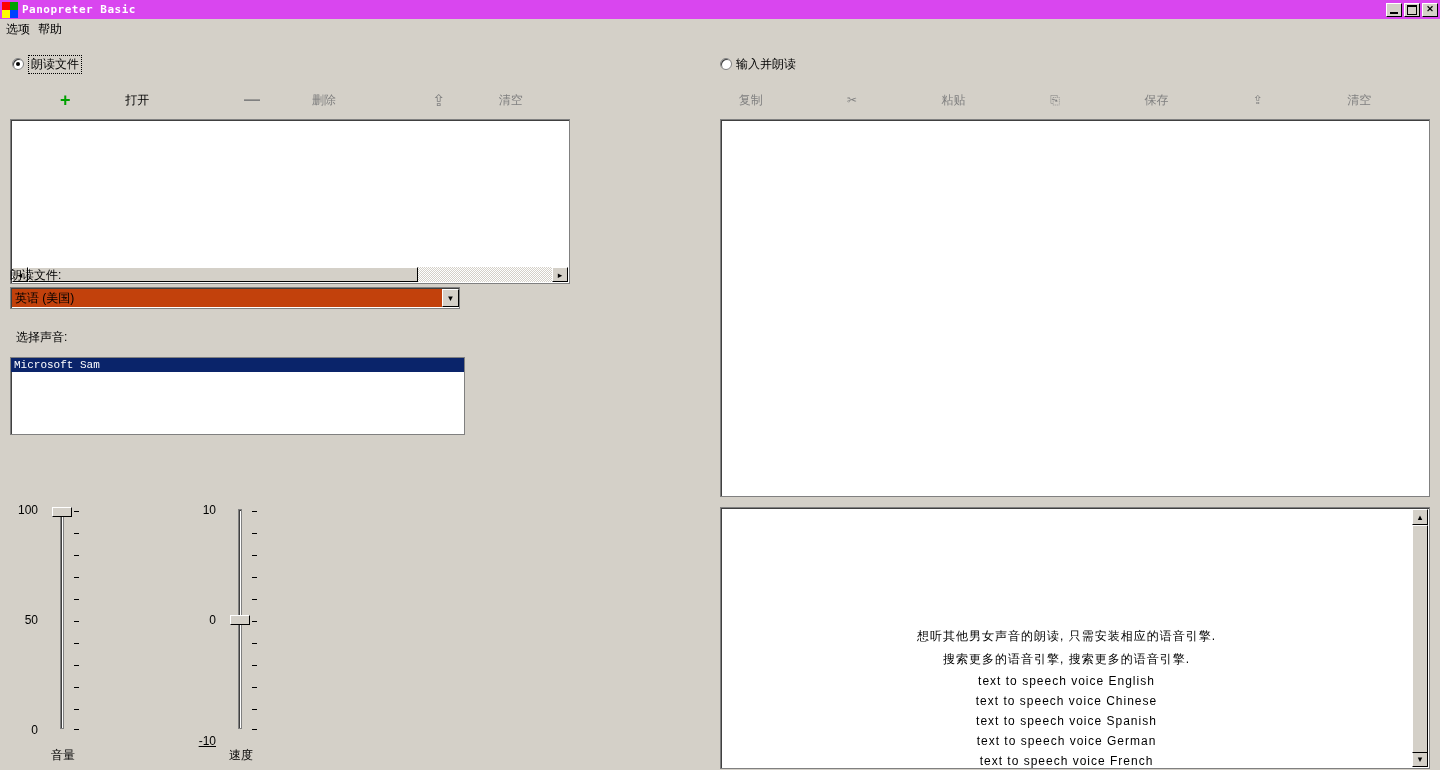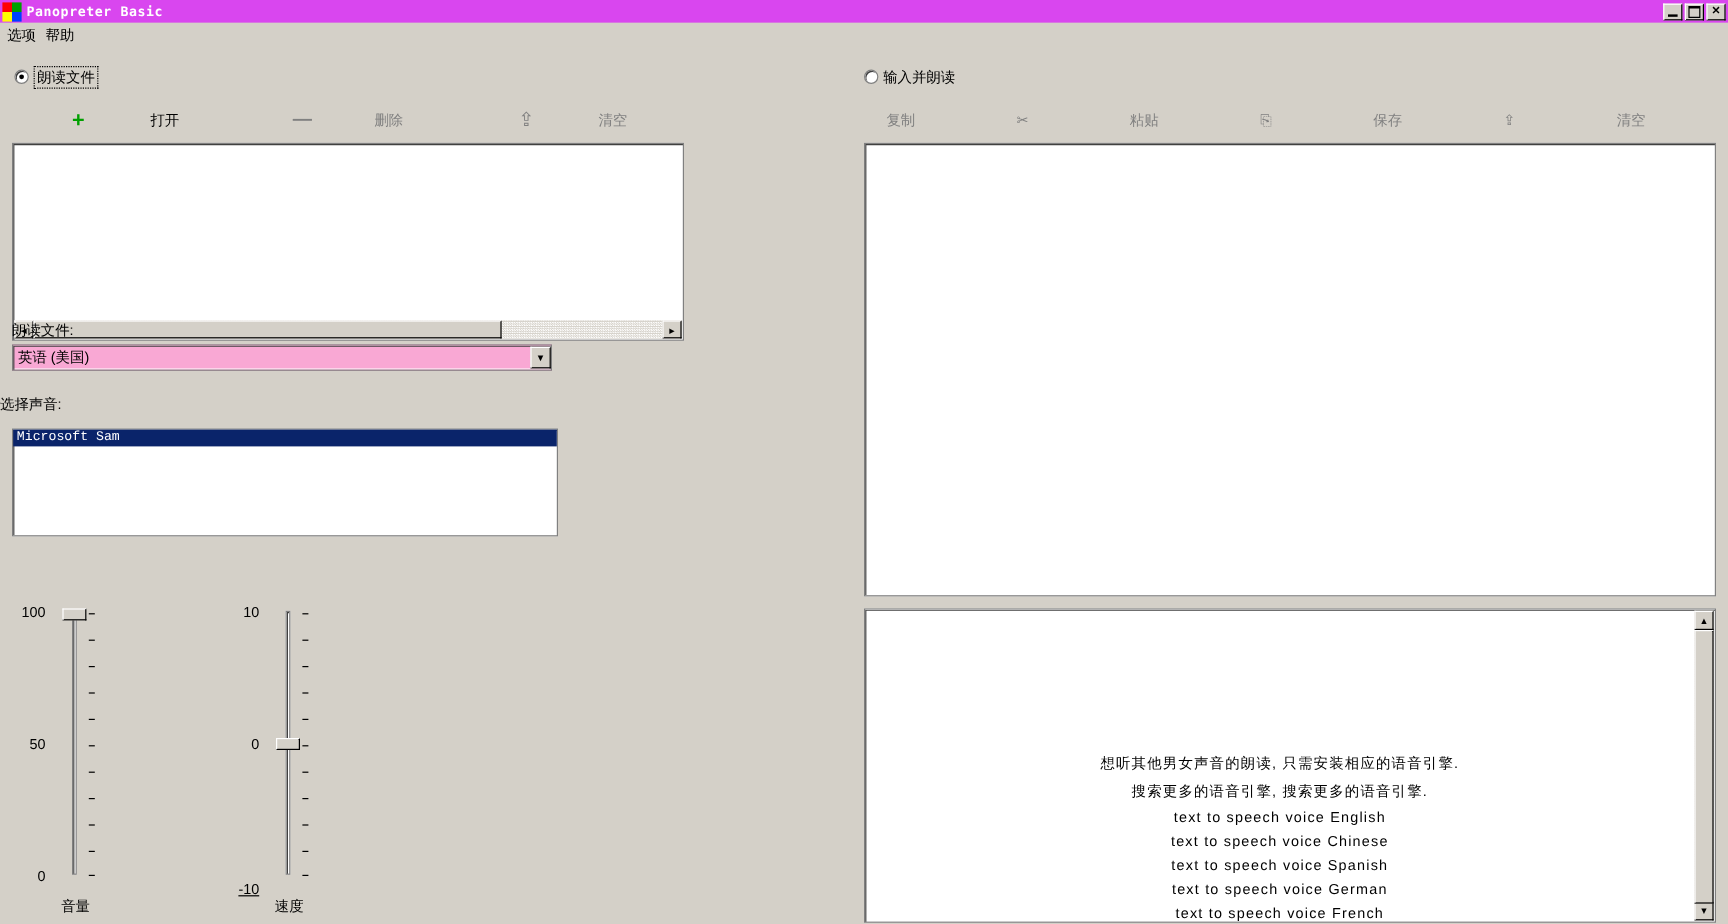--- a/index.html
+++ b/index.html
@@ -111,30 +111,30 @@
     display:flex; align-items:center; justify-content:center; font-size:9px; color:#000;}
   .sb-track { flex:1; background: repeating-conic-gradient(#fff 0 25%, #d4d0c8 0 50%) 0 0/2px 2px; position:relative;}
   .sb-thumb { position:absolute; top:0; bottom:0; background:#d4d0c8;
     border:1px solid #000; border-top-color:#fff; border-left-color:#fff;}
 
   
   .lbl { position:absolute; }
 
   
   .combo { position:absolute; left:10px; width:450px; height:22px;
-    background:#f9a8d4; border:1px solid #808080;
+    background:#c2410c; border:1px solid #808080;
     box-shadow: inset 1px 1px 0 #404040, inset -1px -1px 0 #fff;
     display:flex; align-items:center; }
   .combo .combo-text { flex:1; padding:0 4px; overflow:hidden; white-space:nowrap; }
   .combo .combo-btn { width:17px; height:18px; background:#d4d0c8;
     border:1px solid #000; border-top-color:#fff; border-left-color:#fff;
     display:flex; align-items:center; justify-content:center; font-size:8px;}
 
   
-  #voice-list { position:absolute; left:10px; top:318px; width:455px; height:90px; }
+  #voice-list { position:absolute; left:10px; top:318px; width:455px; height:78px; }
   #voice-list .voice-item {
     background:#0a246a; color:#fff; padding:0 3px; height:14px; line-height:14px;
     font-family: "Fixedsys","Courier New",monospace; font-size:11px;
   }
 
   
   .slider-wrap { position:absolute; width:90px; }
   .slider-track-v {
     position:absolute; left:42px; top:10px; width:4px; height:220px;
     background:#fff; border:1px solid #808080; box-shadow: inset 1px 1px 0 #404040;
@@ -255,21 +255,21 @@
     </div>
   </div>
 
   <div class="lbl" style="left:10px; top:228px;">朗读文件:</div>
 
   <div class="combo" style="top:248px;">
     <span class="combo-text">英语 (美国)</span>
     <span class="combo-btn">▼</span>
   </div>
 
-  <div class="lbl" style="left:0; top:290px;">选择声音:</div>
+  <div class="lbl" style="left:16px; top:290px;">选择声音:</div>
 
   <div id="voice-list" class="sunken">
     <div class="voice-item">Microsoft Sam</div>
   </div>
 
   <div class="slider-wrap" style="left:18px; top:460px;">
     <div class="tick-lbl" style="left:-8px; top:4px;">100</div>
     <div class="tick-lbl" style="left:-8px; top:114px;">50</div>
     <div class="tick-lbl" style="left:-8px; top:224px;">0</div>
     <div class="slider-track-v"></div>

